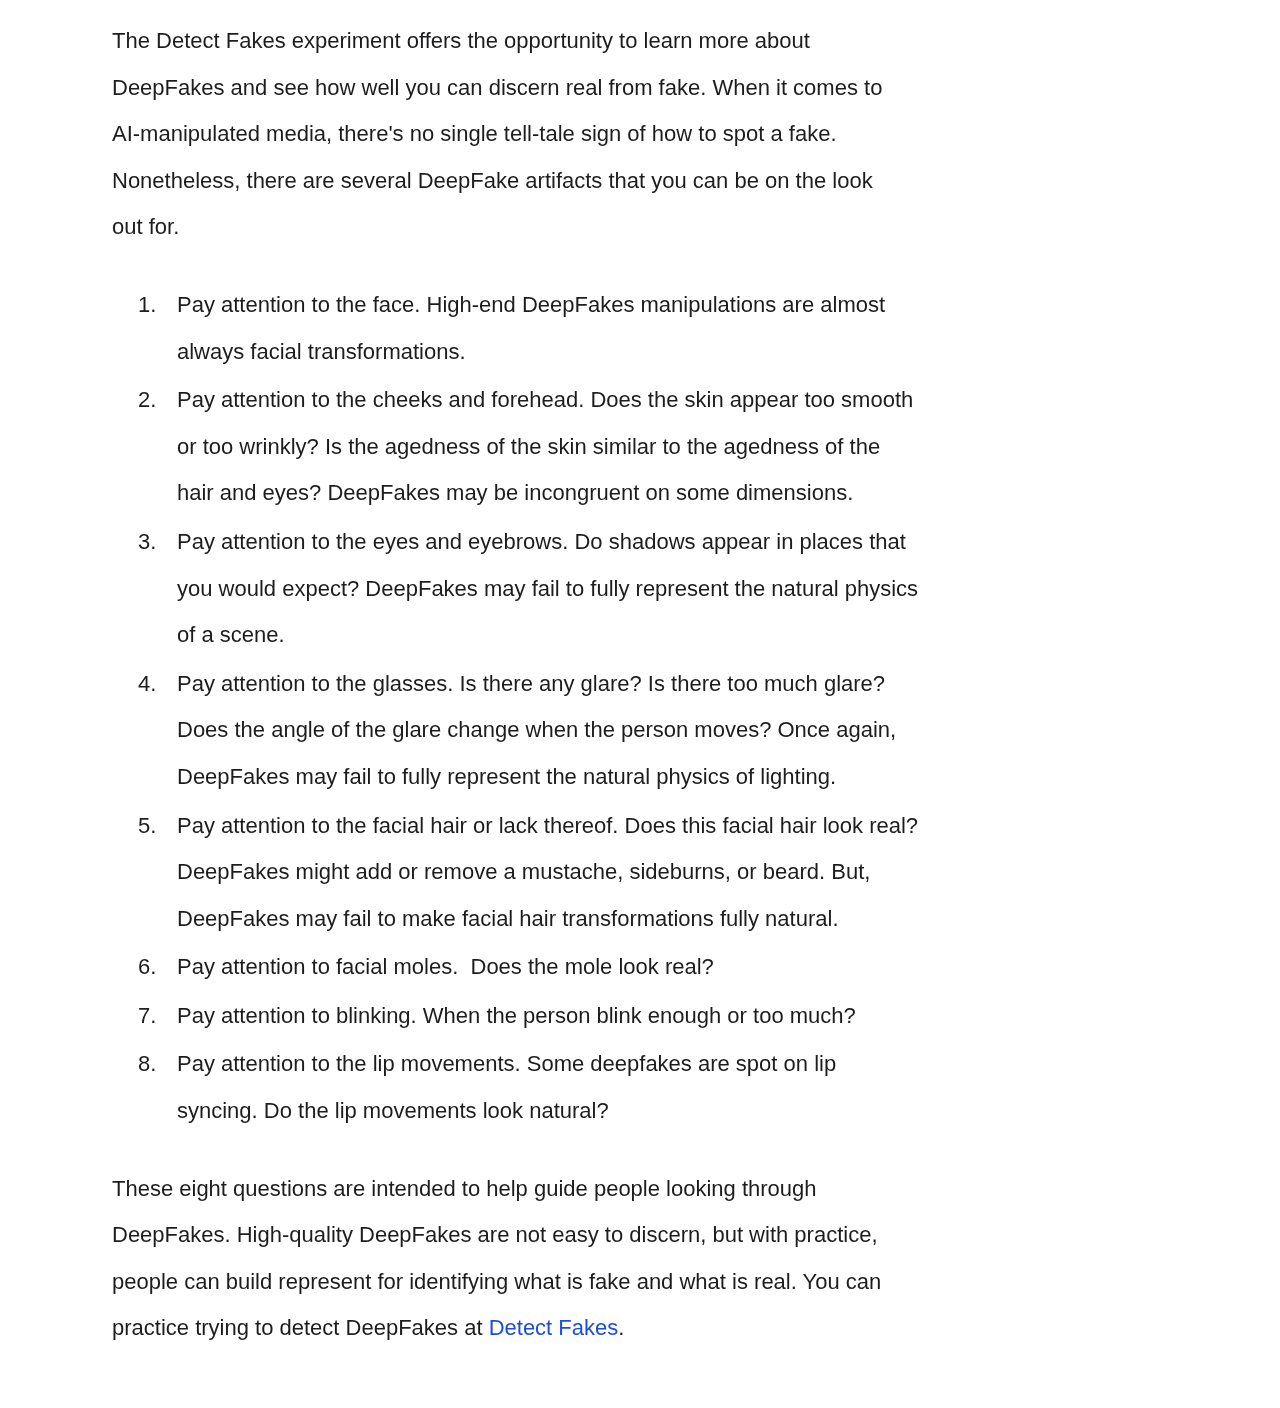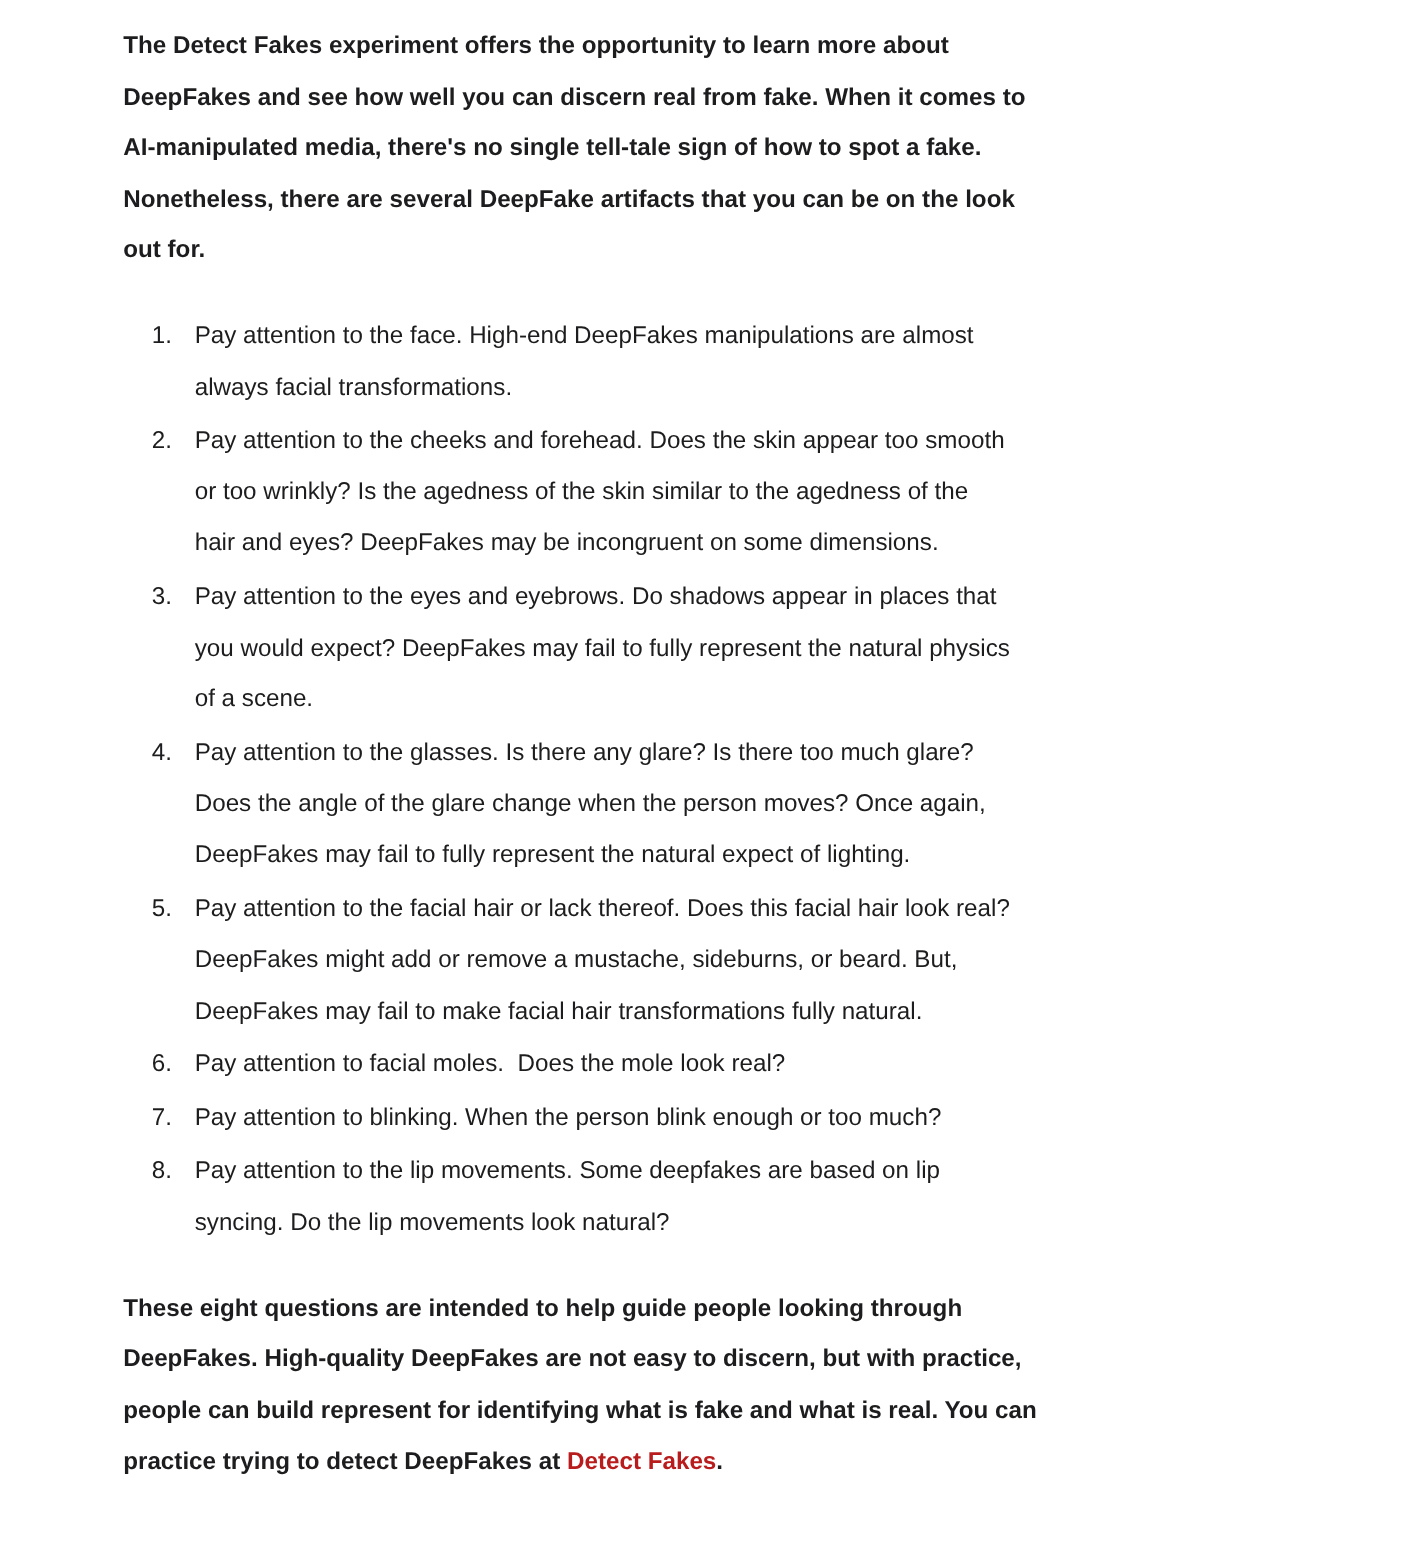--- a/index.html
+++ b/index.html
@@ -15,21 +15,20 @@
   }
   .doc {
     padding: 18px 40px 40px 112px;
     font-size: 22px;
     line-height: 46.6px;
     font-weight: 400;
   }
   .para {
     margin: 0 0 31px 0;
     white-space: pre-wrap;
-    font-weight: bold;
   }
   .guide-list {
     list-style: none;
     margin: 0 0 31px 0;
     padding: 0 0 0 26px;
   }
   .guide-item {
     display: flex;
     align-items: flex-start;
     margin-bottom: 2px;
@@ -37,21 +36,21 @@
   .num {
     flex: 0 0 39px;
     white-space: pre;
   }
   .li-text {
     flex: 1 1 auto;
     white-space: pre-wrap;
   }
   .closing { margin-bottom: 0; }
   a.link {
-    color: #b91c1c;
+    color: #1d4ed8;
     text-decoration: none;
     cursor: pointer;
   }
 </style>
 </head>
 <body>
 
 <main class="doc">
 
   <p class="para">The Detect Fakes experiment offers the opportunity to learn more about
@@ -75,39 +74,39 @@
     <li class="guide-item">
         <span class="num">3.</span>
         <span class="li-text">Pay attention to the eyes and eyebrows. Do shadows appear in places that
 you would expect? DeepFakes may fail to fully represent the natural physics
 of a scene.</span>
       </li>
     <li class="guide-item">
         <span class="num">4.</span>
         <span class="li-text">Pay attention to the glasses. Is there any glare? Is there too much glare?
 Does the angle of the glare change when the person moves? Once again,
-DeepFakes may fail to fully represent the natural expect of lighting.</span>
+DeepFakes may fail to fully represent the natural physics of lighting.</span>
       </li>
     <li class="guide-item">
         <span class="num">5.</span>
         <span class="li-text">Pay attention to the facial hair or lack thereof. Does this facial hair look real?
 DeepFakes might add or remove a mustache, sideburns, or beard. But,
 DeepFakes may fail to make facial hair transformations fully natural.</span>
       </li>
     <li class="guide-item">
         <span class="num">6.</span>
         <span class="li-text">Pay attention to facial moles.  Does the mole look real?</span>
       </li>
     <li class="guide-item">
         <span class="num">7.</span>
         <span class="li-text">Pay attention to blinking. When the person blink enough or too much?</span>
       </li>
     <li class="guide-item">
         <span class="num">8.</span>
-        <span class="li-text">Pay attention to the lip movements. Some deepfakes are based on lip
+        <span class="li-text">Pay attention to the lip movements. Some deepfakes are spot on lip
 syncing. Do the lip movements look natural?</span>
       </li>
   </ol>
 
   <p class="para closing"><span>These eight questions are intended to help guide people looking through
 DeepFakes. High-quality DeepFakes are not easy to discern, but with practice,
 people can build represent for identifying what is fake and what is real. You can
 practice trying to detect DeepFakes at </span><a class="link" href="#">Detect Fakes</a><span>.</span></p>
 
 </main>

